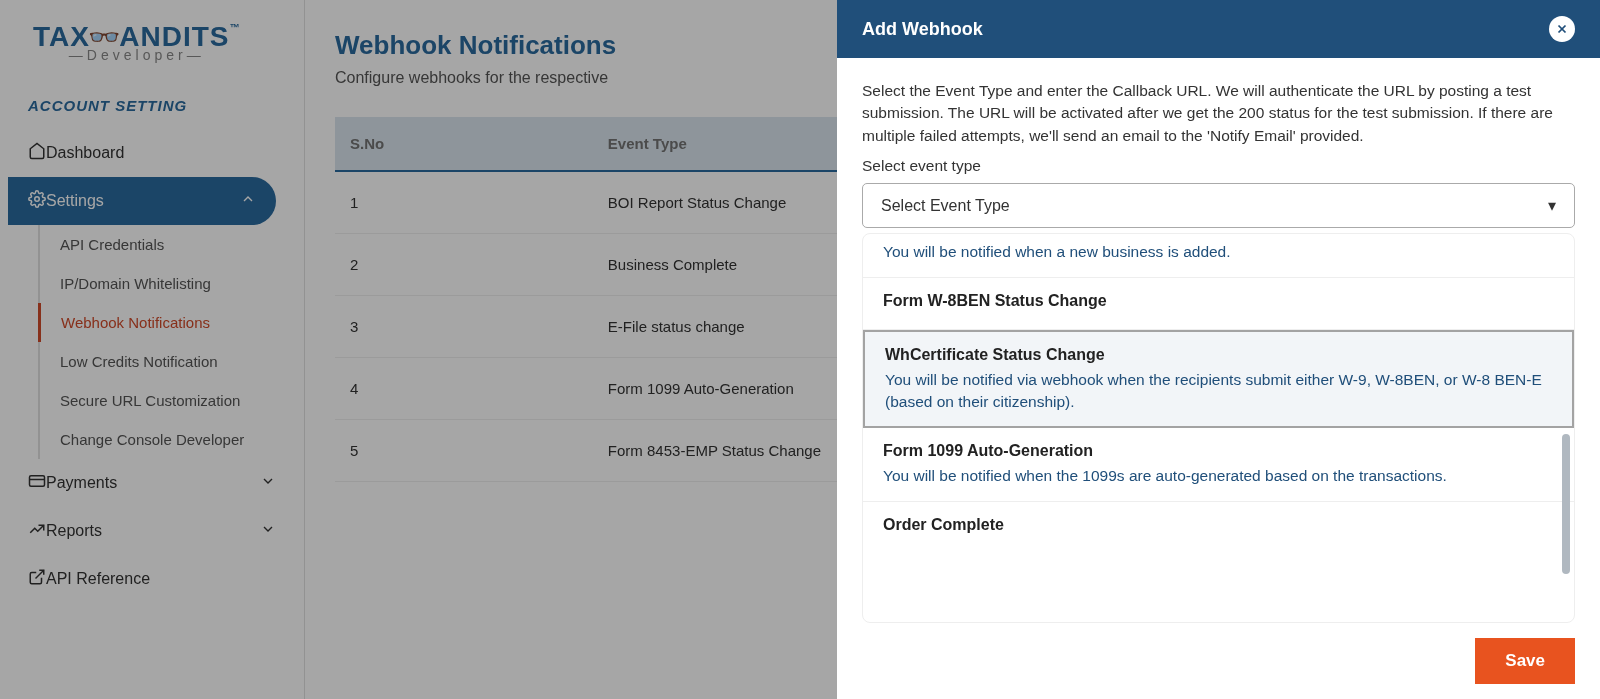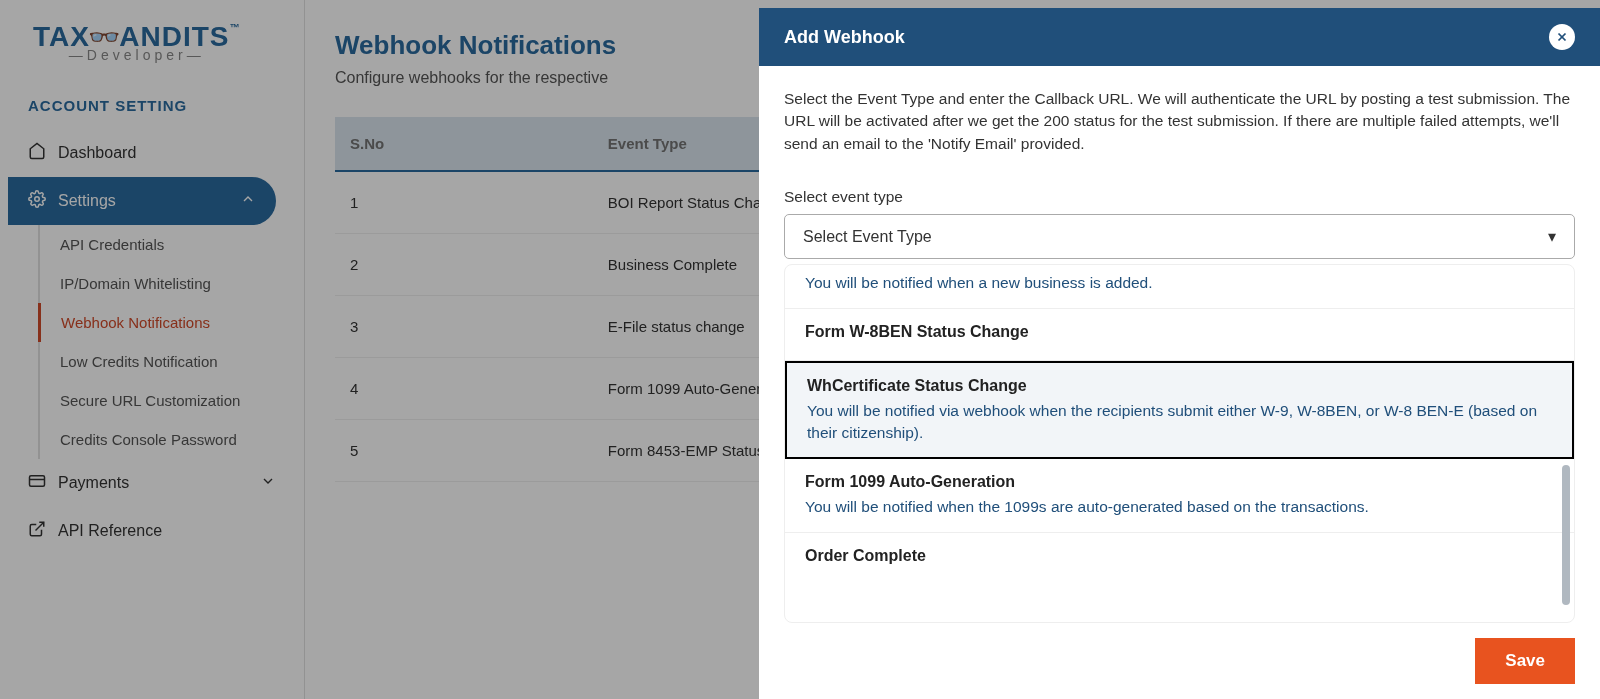--- a/index.html
+++ b/index.html
@@ -54,29 +54,30 @@
     .tm {
       font-size: 10px;
       vertical-align: top;
     }
     .section-header {
       color: #2a6a9e;
       font-size: 15px;
       font-weight: 700;
       letter-spacing: 1px;
       padding: 20px 20px 15px 20px;
+      font-style: italic;
     }
     .nav-item {
       display: flex;
       align-items: center;
       padding: 13px 20px;
       color: #333;
       font-size: 16px;
       cursor: pointer;
-      gap: 12px;
+      gap: 0;
     }
     .nav-item.active {
       background: #2a6a9e;
       color: #fff;
       border-radius: 0 28px 28px 0;
       margin-right: 20px;
     }
     .nav-item .chevron {
       margin-left: auto;
     }
@@ -129,24 +130,24 @@
       color: #333;
       border-bottom: 1px solid #eee;
     }
     .dim-overlay {
       position: absolute;
       inset: 0;
       background: rgba(0,0,0,0.35);
     }
     .modal {
       position: absolute;
-      top: 8px;
+      top: 0;
       right: 0;
       bottom: 0;
-      width: 841px;
+      width: 763px;
       background: #fff;
       display: flex;
       flex-direction: column;
     }
     .modal-header {
       background: #204f7a;
       color: #fff;
       padding: 16px 25px;
       display: flex;
       align-items: center;
@@ -171,21 +172,21 @@
       padding: 22px 25px 0 25px;
       flex: 1;
       display: flex;
       flex-direction: column;
       overflow: hidden;
     }
     .modal-body .intro {
       color: #333;
       font-size: 15.5px;
       line-height: 1.45;
-      margin-bottom: 33px;
+      margin-bottom: 10px;
     }
     .modal-body label {
       color: #333;
       font-size: 15.5px;
       display: block;
       margin-bottom: 8px;
     }
     .select-box {
       border: 1px solid #aaa;
       border-radius: 5px;
@@ -218,21 +219,21 @@
       font-weight: 700;
       color: #222;
       margin-bottom: 5px;
     }
     .option-desc {
       font-size: 15.5px;
       color: #204f7a;
       line-height: 1.4;
     }
     .option.highlighted {
-      border: 2px solid #000000;
+      border: 2px solid #a3a3a3;
       background: #f2f5f8;
     }
     .option.first-partial {
       padding-top: 10px;
     }
     .option.first-partial .option-desc {
       margin-top: -3px;
     }
     .modal-footer {
       padding: 15px 25px 15px;
@@ -292,30 +293,44 @@
             <polyline points="18 15 12 9 6 15"></polyline>
           </svg>
       </span>
     </div>
     <div class="subnav">
       <div class="subnav-item">API Credentials</div>
       <div class="subnav-item">IP/Domain Whitelisting</div>
       <div class="subnav-item active">Webhook Notifications</div>
       <div class="subnav-item">Low Credits Notification</div>
       <div class="subnav-item">Secure URL Customization</div>
-      <div class="subnav-item">Credits Console Password</div>
+      <div class="subnav-item">Change Console Developer</div>
     </div>
     <div class="nav-item">
       <span>
         <svg width="18" height="18" viewBox="0 0 24 24" fill="none" stroke="currentColor" stroke-width="2">
             <rect x="2" y="5" width="20" height="14" rx="2"></rect>
             <line x1="2" y1="10" x2="22" y2="10"></line>
           </svg>
       </span>
       <span>Payments</span>
+      <span class="chevron">
+        <svg width="16" height="16" viewBox="0 0 24 24" fill="none" stroke="currentColor" stroke-width="2">
+            <polyline points="6 9 12 15 18 9"></polyline>
+          </svg>
+      </span>
+    </div>
+    <div class="nav-item">
+      <span>
+        <svg width="18" height="18" viewBox="0 0 24 24" fill="none" stroke="currentColor" stroke-width="2">
+            <polyline points="3 17 9 11 13 15 21 7"></polyline>
+            <polyline points="14 7 21 7 21 14"></polyline>
+          </svg>
+      </span>
+      <span>Reports</span>
       <span class="chevron">
         <svg width="16" height="16" viewBox="0 0 24 24" fill="none" stroke="currentColor" stroke-width="2">
             <polyline points="6 9 12 15 18 9"></polyline>
           </svg>
       </span>
     </div>
     <div class="nav-item">
       <span>
         <svg width="18" height="18" viewBox="0 0 24 24" fill="none" stroke="currentColor" stroke-width="2">
             <path d="M18 13v6a2 2 0 0 1-2 2H5a2 2 0 0 1-2-2V8a2 2 0 0 1 2-2h6"></path>

